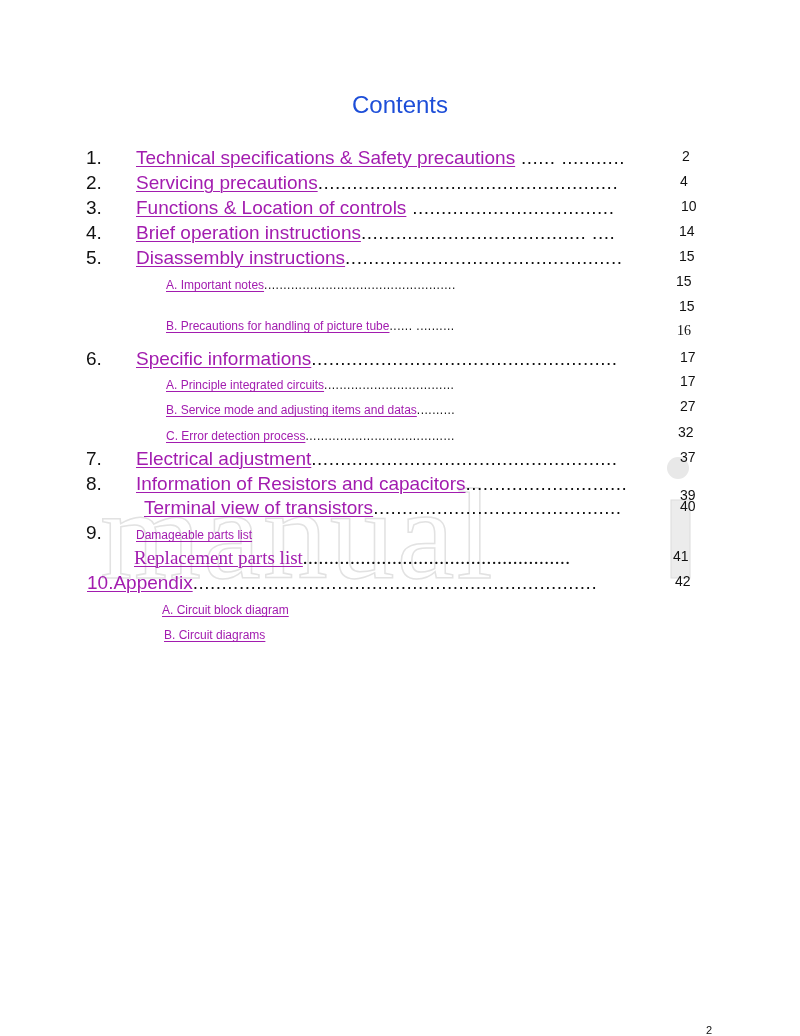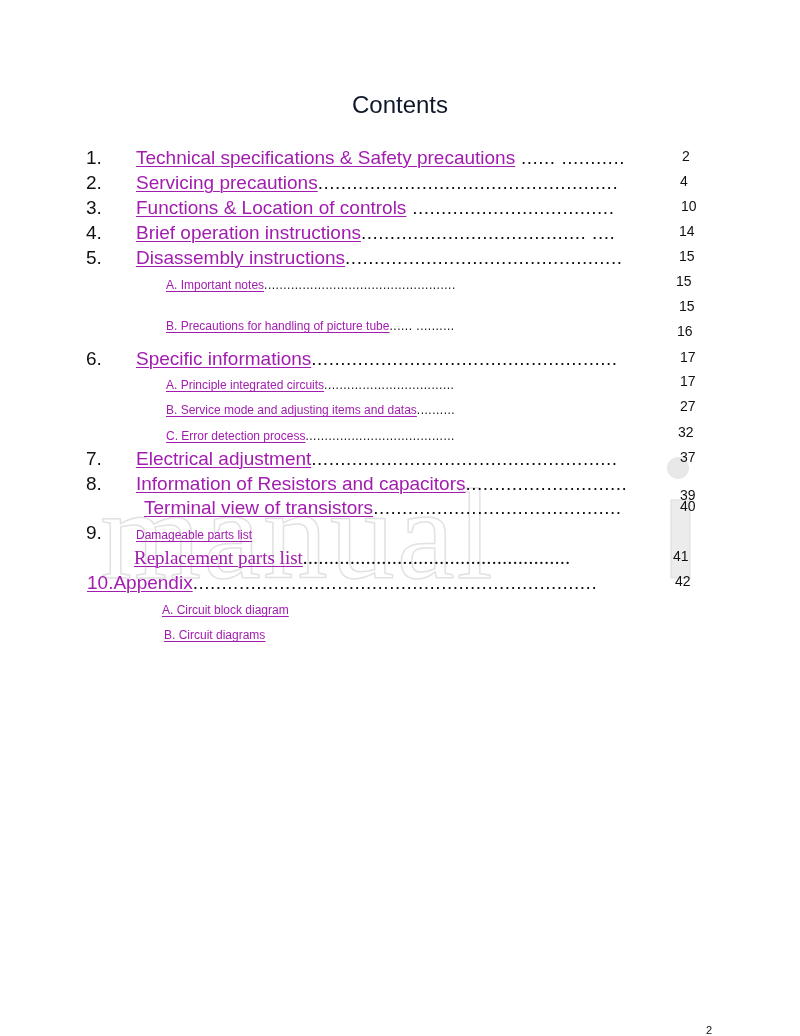--- a/index.html
+++ b/index.html
@@ -1,18 +1,18 @@
 <!DOCTYPE html>
 <html><head>
 <meta charset="utf-8">
 <style>
   html, body { margin:0; padding:0; }
   body { width:800px; height:1036px; background:#ffffff; position:relative; overflow:hidden;
          font-family:"Liberation Sans", sans-serif; color:#111; }
-  .title { position:absolute; left:0; width:800px; top:91px; text-align:center; font-size:24px; color:#0f172a; }
+  .title { position:absolute; left:0; width:800px; top:91px; text-align:center; font-size:24px; color:#1d4ed8; }
   .row { position:absolute; left:0; width:800px; height:24px; font-size:19px; line-height:24px; white-space:nowrap; }
   .num { position:absolute; font-size:19px; color:#111; }
   .entry { position:absolute; white-space:nowrap; }
   .link { color:#a21caf; text-decoration:underline; text-decoration-thickness:1px; text-underline-offset:2px; }
   .sub .link, .sub .leader { font-size:12px; }
   .leader { color:#111; letter-spacing:0.5px; }
   .page { position:absolute; font-size:14px; color:#111; }
   .footer { position:absolute; left:706px; top:1024px; font-size:11px; color:#111; }
   .wm { position:absolute; left:0; top:0; width:800px; height:1036px; pointer-events:none; }
 </style>
@@ -57,21 +57,21 @@
     </div>
     <div class="row sub" style="top: 271px;">
       <span class="entry" style="left: 166px;"><span class="link">A. Important notes</span><span class="leader">..................................................</span></span>
       <span class="page" style="left: 676px; top: -2px;">15</span>
     </div>
     <div class="row sub" style="top: 296px;">
       <span class="entry" style="left: 166px; margin-top: 16px;"><span class="link">B. Precautions for handling of picture tube</span><span class="leader">...... ..........</span></span>
       <span class="page" style="left: 679px; top: -2px;">15</span>
     </div>
     <div class="row sub" style="top: 321px;">
-      <span class="page" style="left: 677px; top: -2px;">16</span>
+      <span class="page" style="left: 677px; top: -2px; font-family: Liberation Serif, serif;">16</span>
     </div>
     <div class="row" style="top: 347px;">
       <span class="num" style="left: 86px;">6.</span>
       <span class="entry" style="left: 136px;"><span class="link">Specific informations</span><span class="leader">.....................................................</span></span>
       <span class="page" style="left: 680px; top: -2px;">17</span>
     </div>
     <div class="row sub" style="top: 371px;">
       <span class="entry" style="left: 166px;"><span class="link">A. Principle integrated circuits</span><span class="leader">..................................</span></span>
       <span class="page" style="left: 680px; top: -2px;">17</span>
     </div>

